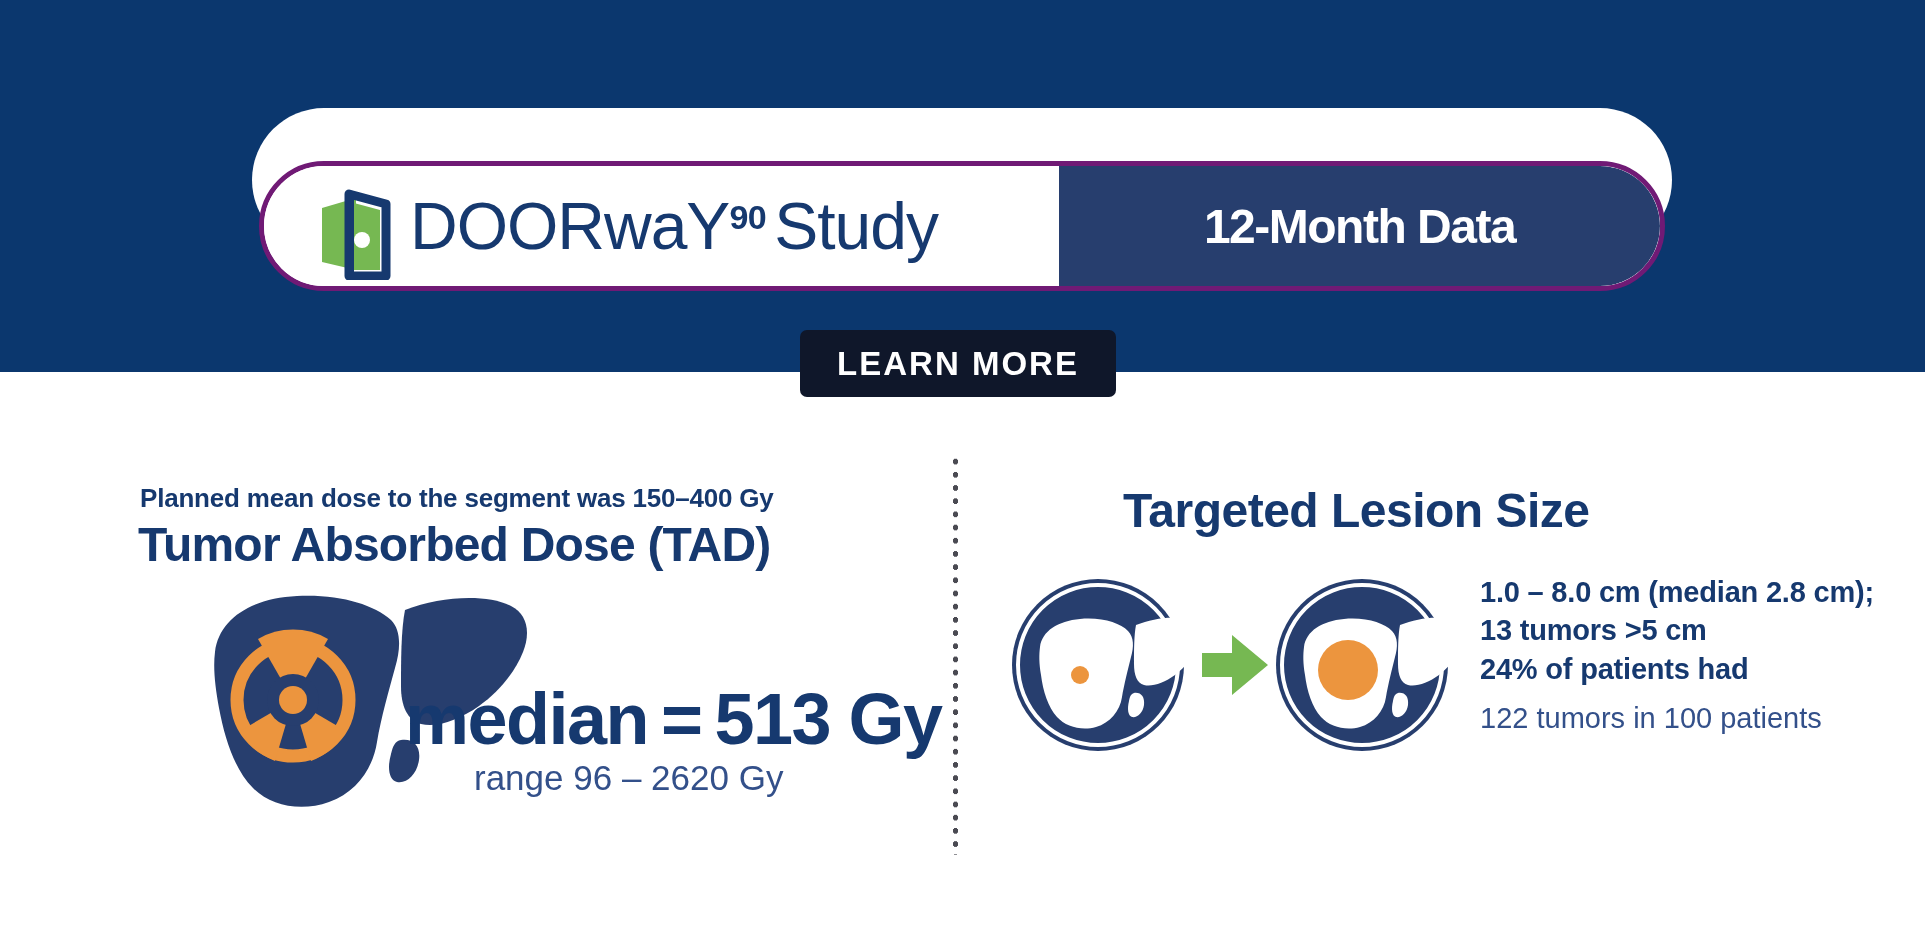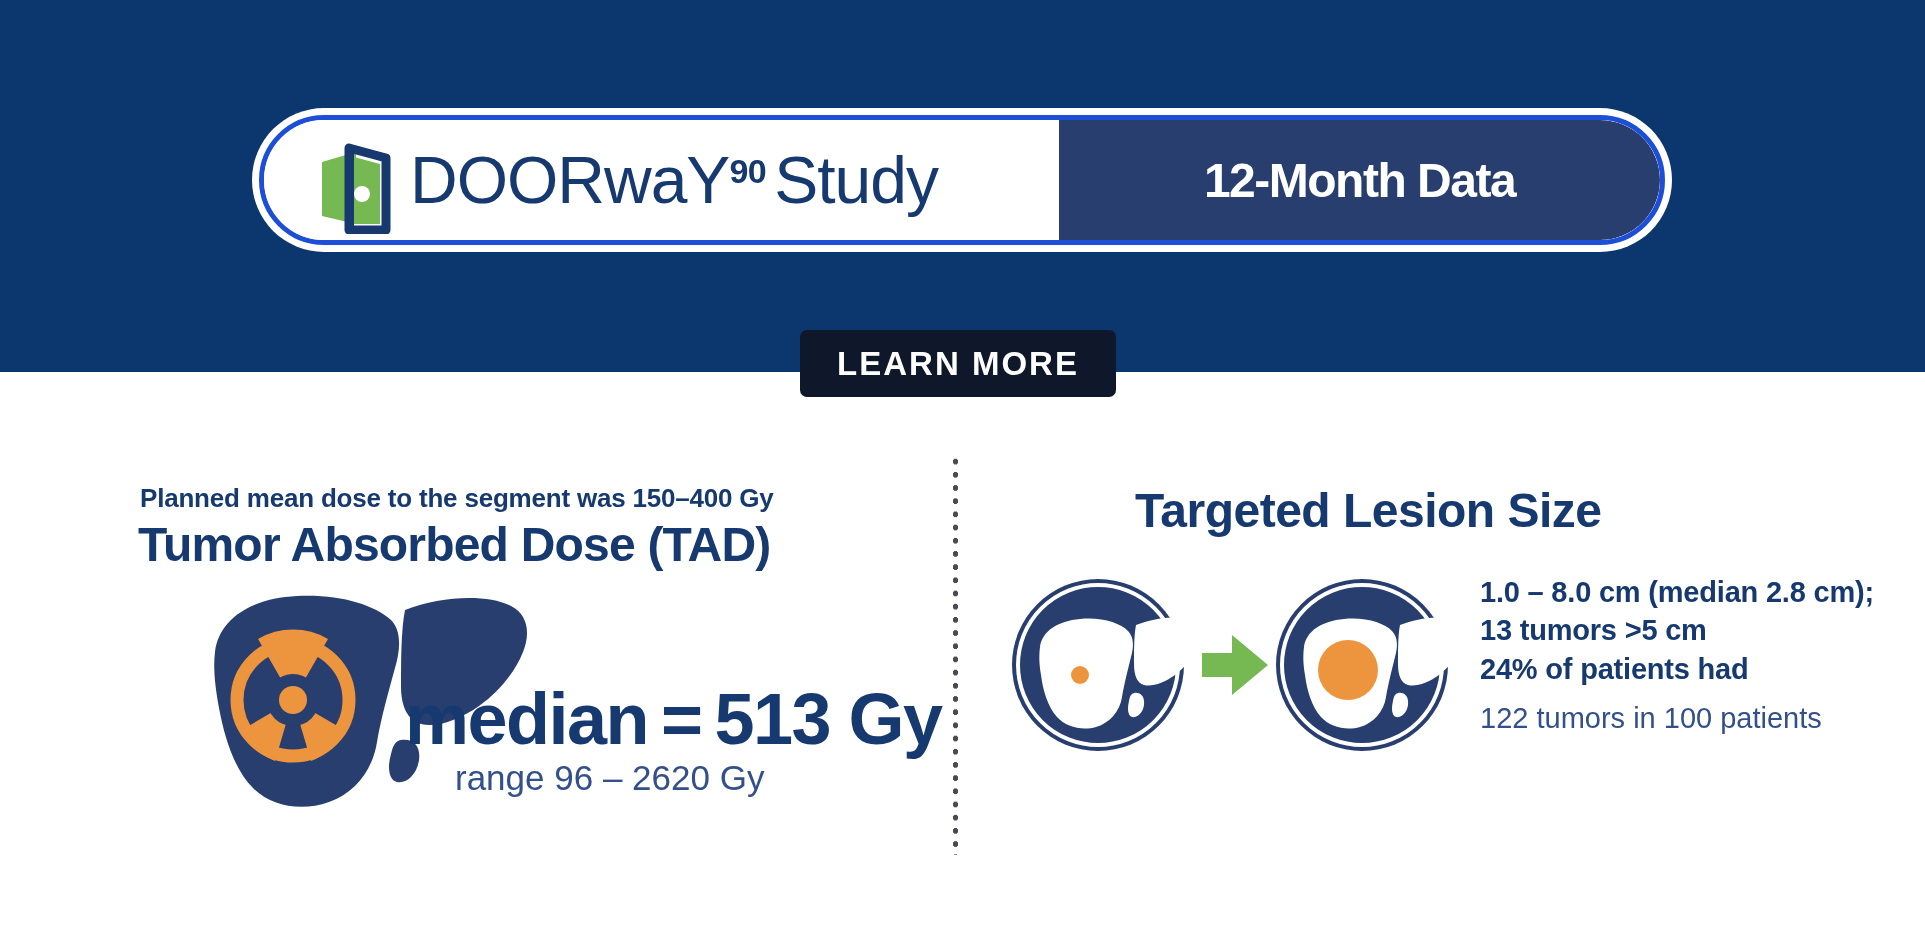--- a/index.html
+++ b/index.html
@@ -33,25 +33,26 @@
     height: 144px;
     border-radius: 74px;
     background: #ffffff;
     box-sizing: border-box;
     padding: 7px;
   }
   #banner-inner {
     width: 100%;
     height: 100%;
     border-radius: 68px;
-    border: 5px solid #1d4ed8;
+    border: 5px solid #701a75;
     box-sizing: border-box;
     background: #ffffff;
     display: flex;
     overflow: hidden;
+    margin-top: 46px;
   }
   #banner-left {
     flex: 0 0 795px;
     display: flex;
     align-items: center;
     padding-left: 38px;
     background: #ffffff;
     box-sizing: border-box;
   }
   #banner-right {
@@ -157,37 +158,37 @@
     position: absolute;
     left: 405px; top: 283px;
     font-size: 72px;
     font-weight: 700;
     color: #16396f;
     white-space: nowrap;
     letter-spacing: -1.5px;
   }
   #dose-range {
     position: absolute;
-    left: 455px; top: 363px;
+    left: 474px; top: 363px;
     font-size: 35px;
     font-weight: 400;
     color: #33508a;
     white-space: nowrap;
   }
 
   
   #right-panel {
     position: absolute;
     left: 950px; top: 395px;
     width: 975px;
     height: 530px;
   }
   #lesion-title {
     position: absolute;
-    left: 185px; top: 88px;
+    left: 173px; top: 88px;
     font-size: 48px;
     font-weight: 700;
     color: #16396f;
     white-space: nowrap;
     letter-spacing: -0.5px;
   }
   #lesion-icons {
     position: absolute;
     left: 60px; top: 170px;
   }

